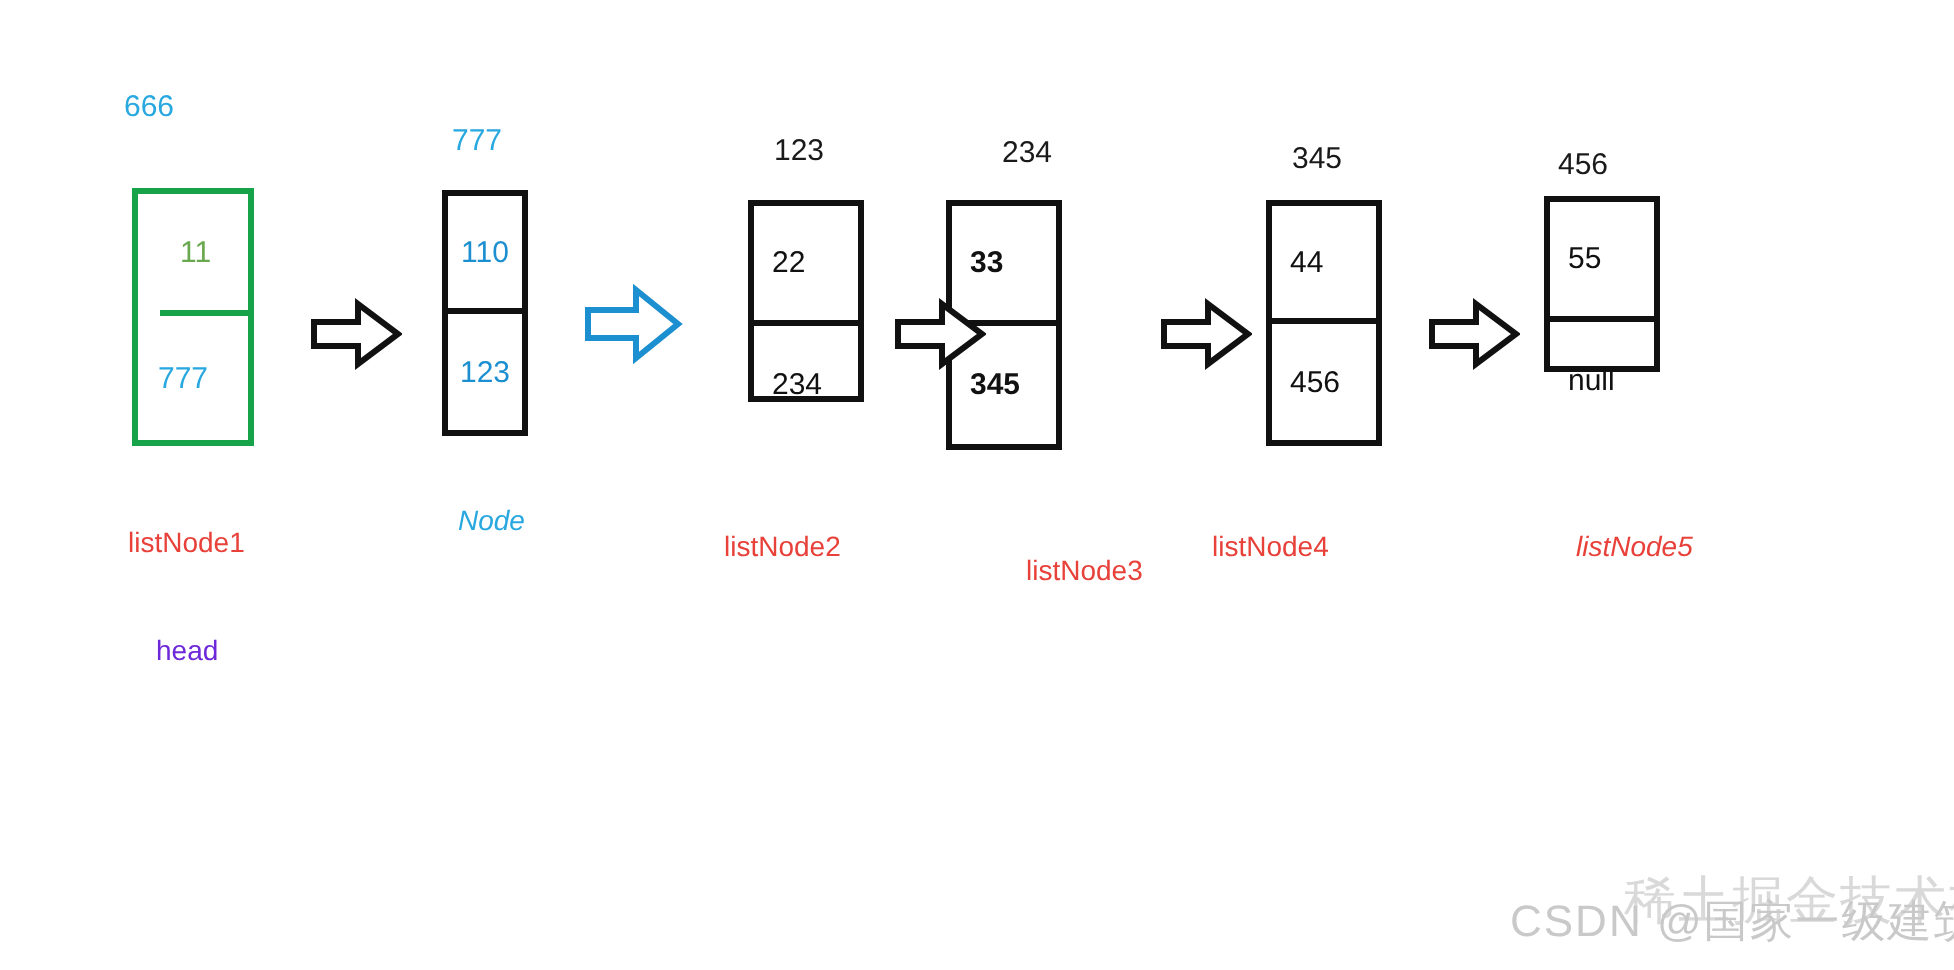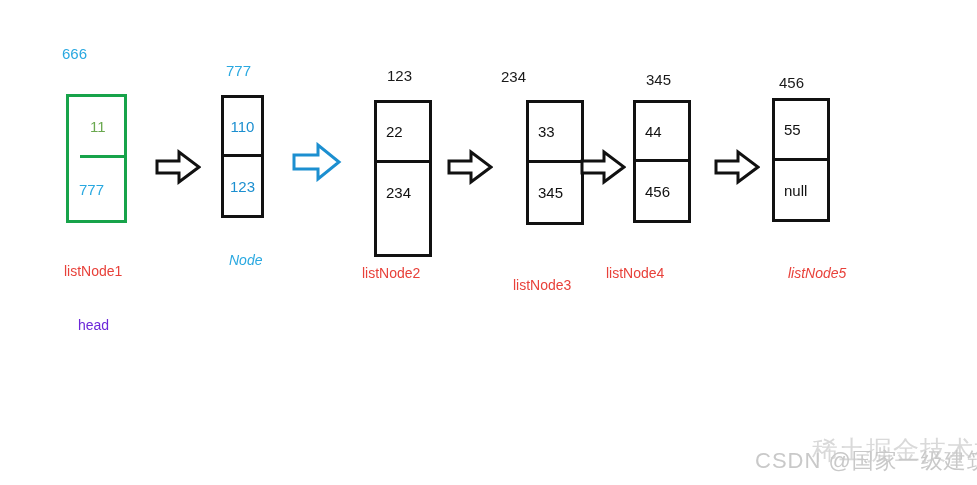--- a/index.html
+++ b/index.html
@@ -135,36 +135,36 @@
   <div class="node green" style="left:66px; top:94px; width:61px; height:129px;">
     <div class="cell top" style="height:61px;">11</div>
     <div class="cell bottom" style="height:62px;">777</div>
   </div>
 
   <div class="node blue" style="left:221px; top:95px; width:43px; height:123px;">
     <div class="cell top" style="height:59px;">110</div>
     <div class="cell bottom" style="height:58px;">123</div>
   </div>
 
-  <div class="node plain" style="left:374px; top:100px; width:58px; height:157px;">
+  <div class="node plain" style="left:374px; top:100px; width:58px; height:101px;">
     <div class="cell top" style="height:60px;">22</div>
     <div class="cell bottom" style="height:59px;">234</div>
   </div>
 
-  <div class="node plain" style="left:526px; top:100px; width:58px; height:125px;">
+  <div class="node plain" style="left:473px; top:100px; width:58px; height:125px;font-weight:bold;">
     <div class="cell top" style="height:60px;">33</div>
     <div class="cell bottom" style="height:59px;">345</div>
   </div>
 
   <div class="node plain" style="left:633px; top:100px; width:58px; height:123px;">
     <div class="cell top" style="height:59px;">44</div>
     <div class="cell bottom" style="height:58px;">456</div>
   </div>
 
-  <div class="node plain" style="left:772px; top:98px; width:58px; height:124px;">
+  <div class="node plain" style="left:772px; top:98px; width:58px; height:88px;">
     <div class="cell top" style="height:60px;">55</div>
     <div class="cell bottom" style="height:58px;">null</div>
   </div>
 
   <div class="arrow" style="left:155px; top:149px;">
     <svg width="46" height="36" viewBox="0 0 46 36">
       <path d="M2,12 L24,12 L24,3 L44,18 L24,33 L24,24 L2,24 Z" fill="#ffffff" stroke="#111111" stroke-width="3" stroke-linejoin="miter"></path>
     </svg>
   </div>
 

